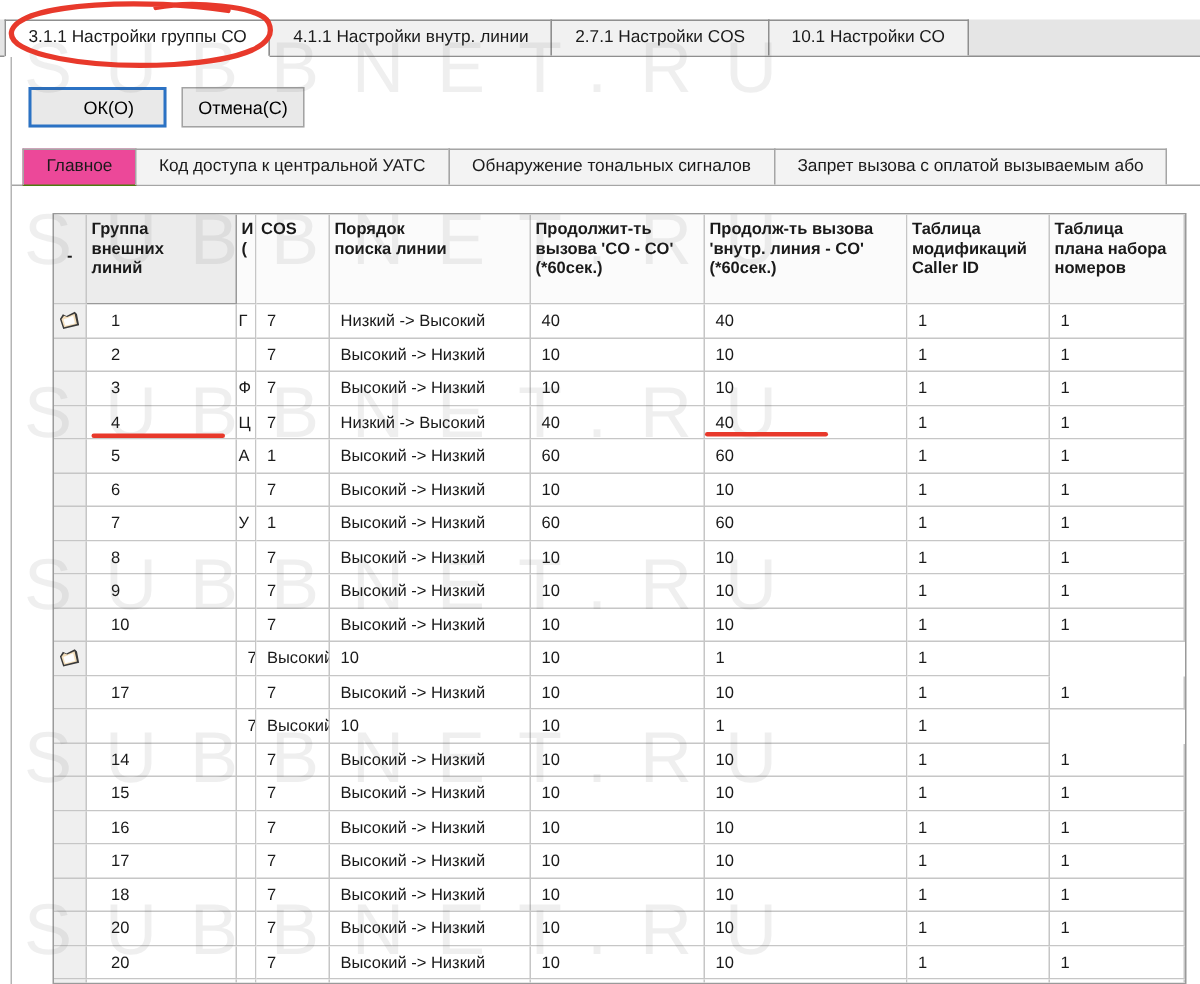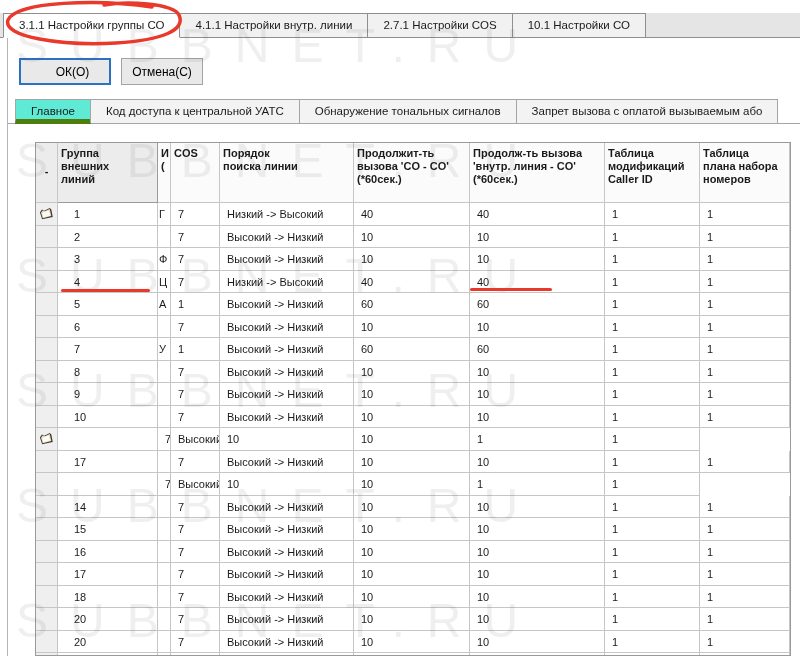--- a/index.html
+++ b/index.html
@@ -29,21 +29,21 @@
   .btn-ok{left:11px;width:92px;border:2px solid #2b72c4;padding-left:21px;}
   .btn-cancel{left:113px;width:82px;}
   .btn-apply{left:205px;width:95px;}
 
   
   .subtabs{position:absolute;left:0;top:61px;width:793px;height:25px;border-bottom:1px solid #a5a5a5;
            display:flex;align-items:flex-end;padding-left:7px;box-sizing:border-box;}
   .subtab{height:24px;line-height:23px;padding:0 15px;border:1px solid #a5a5a5;border-bottom:none;
           background:#f3f3f3;font-size:11.5px;white-space:nowrap;margin-left:-1px;box-sizing:border-box;overflow:hidden;}
   .subtab:first-child{margin-left:0;}
-  .subtab.active{background:#5eead4;height:25px;margin-bottom:-1px;border-bottom:5px solid #4d7c0f;text-align:right;}
+  .subtab.active{background:#ec4899;height:25px;margin-bottom:-1px;border-bottom:1px solid #4d7c0f;text-align:right;}
 
   
   .table{position:absolute;left:27px;top:104px;width:756px;height:514px;border:1px solid #9a9a9a;
          overflow:hidden;background:#fff;box-sizing:border-box;}
   .grid-row{display:grid;grid-template-columns:22px 100px 13px 49px 134px 116px 135px 95px 90px;}
   .cell{border-right:1px solid #c6c6c6;border-bottom:1px solid #c6c6c6;box-sizing:border-box;
         overflow:hidden;white-space:nowrap;background:#fff;}
   .thead .cell{height:60px;font-size:11px;line-height:13px;padding:4px 3px;white-space:pre-line;background:#fbfbfb;font-weight:bold;}
   .thead .h0{background:#ececec;text-align:center;padding-top:22px;}
   .thead .h1{background:#ececec;border-right:1px solid #9a9a9a;border-bottom:1px solid #9a9a9a;}

